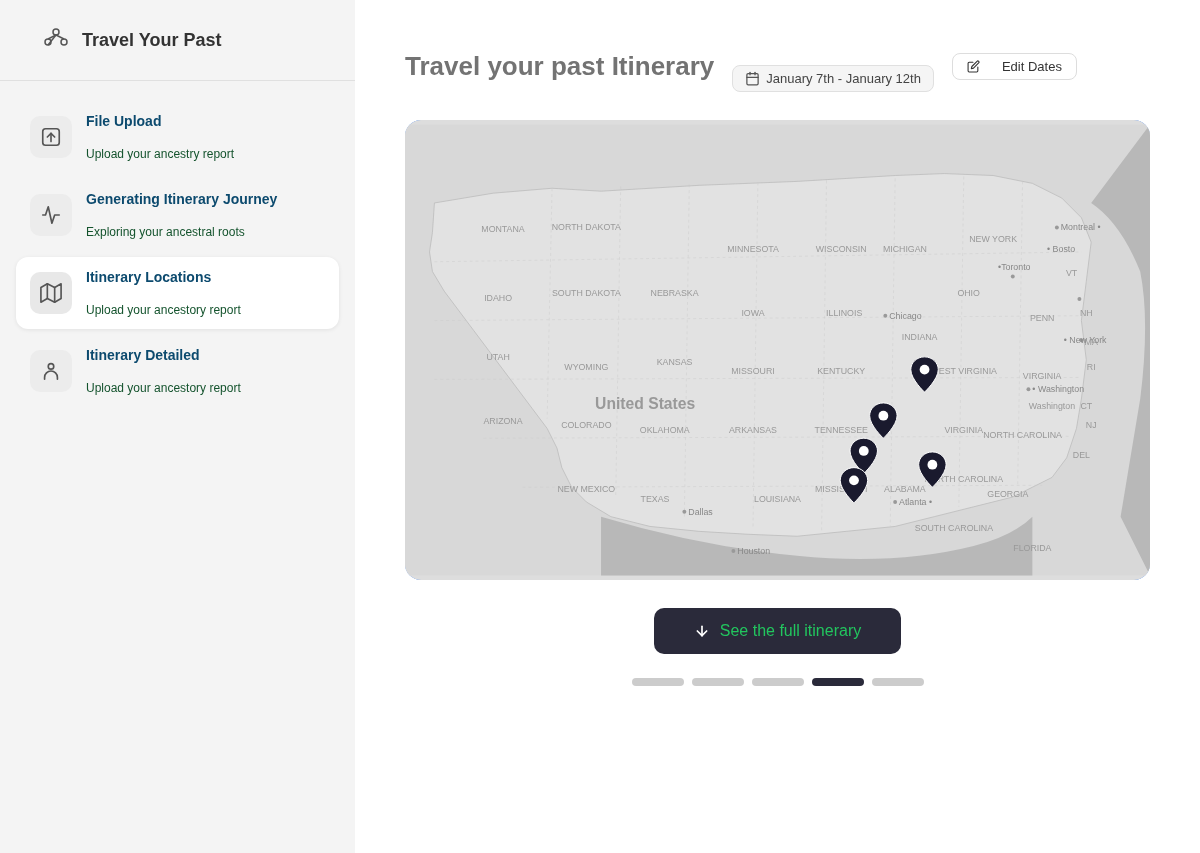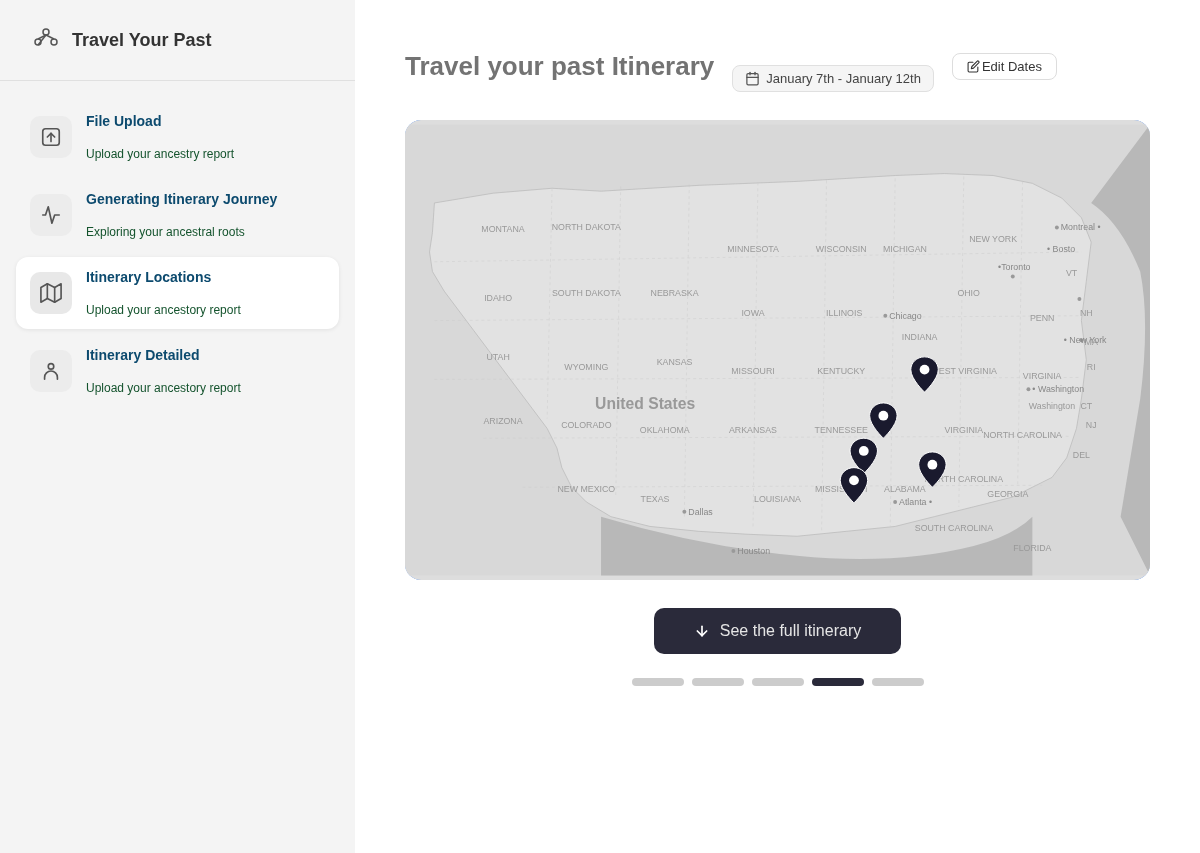--- a/index.html
+++ b/index.html
@@ -16,21 +16,21 @@
     .sidebar {
       width: 355px;
       min-width: 355px;
       background: #f4f4f4;
       display: flex;
       flex-direction: column;
       padding: 0;
     }
 
     .sidebar-header {
-      padding: 22px 24px 22px 30px;
+      padding: 22px 24px 22px 40px;
       display: flex;
       align-items: center;
       gap: 10px;
       border-bottom: 1px solid #e0e0e0;
       text-align: center;
     }
 
     .logo-icon {
       width: 32px;
       height: 32px;
@@ -131,21 +131,21 @@
       border-radius: 8px;
       padding: 5px 12px;
       font-size: 13px;
       color: #444;
       margin-top: 25px;
     }
 
     .edit-dates-btn {
       display: flex;
       align-items: center;
-      gap: 2px;
+      gap: 22px;
       background: #fff;
       border: 1px solid #ddd;
       border-radius: 8px;
       padding: 5px 14px;
       font-size: 13px;
       color: #333;
       cursor: pointer;
     }
 
     
@@ -160,21 +160,21 @@
 
     
     .itinerary-btn-wrap {
       display: flex;
       justify-content: center;
       margin-top: 28px;
     }
 
     .itinerary-btn {
       background: #2a2a3a;
-      color: #e5e5e5;
+      color: #22c55e;
       border: none;
       border-radius: 10px;
       padding: 14px 40px;
       font-size: 16px;
       font-weight: 500;
       cursor: pointer;
       display: flex;
       align-items: center;
       gap: 10px;
     }

